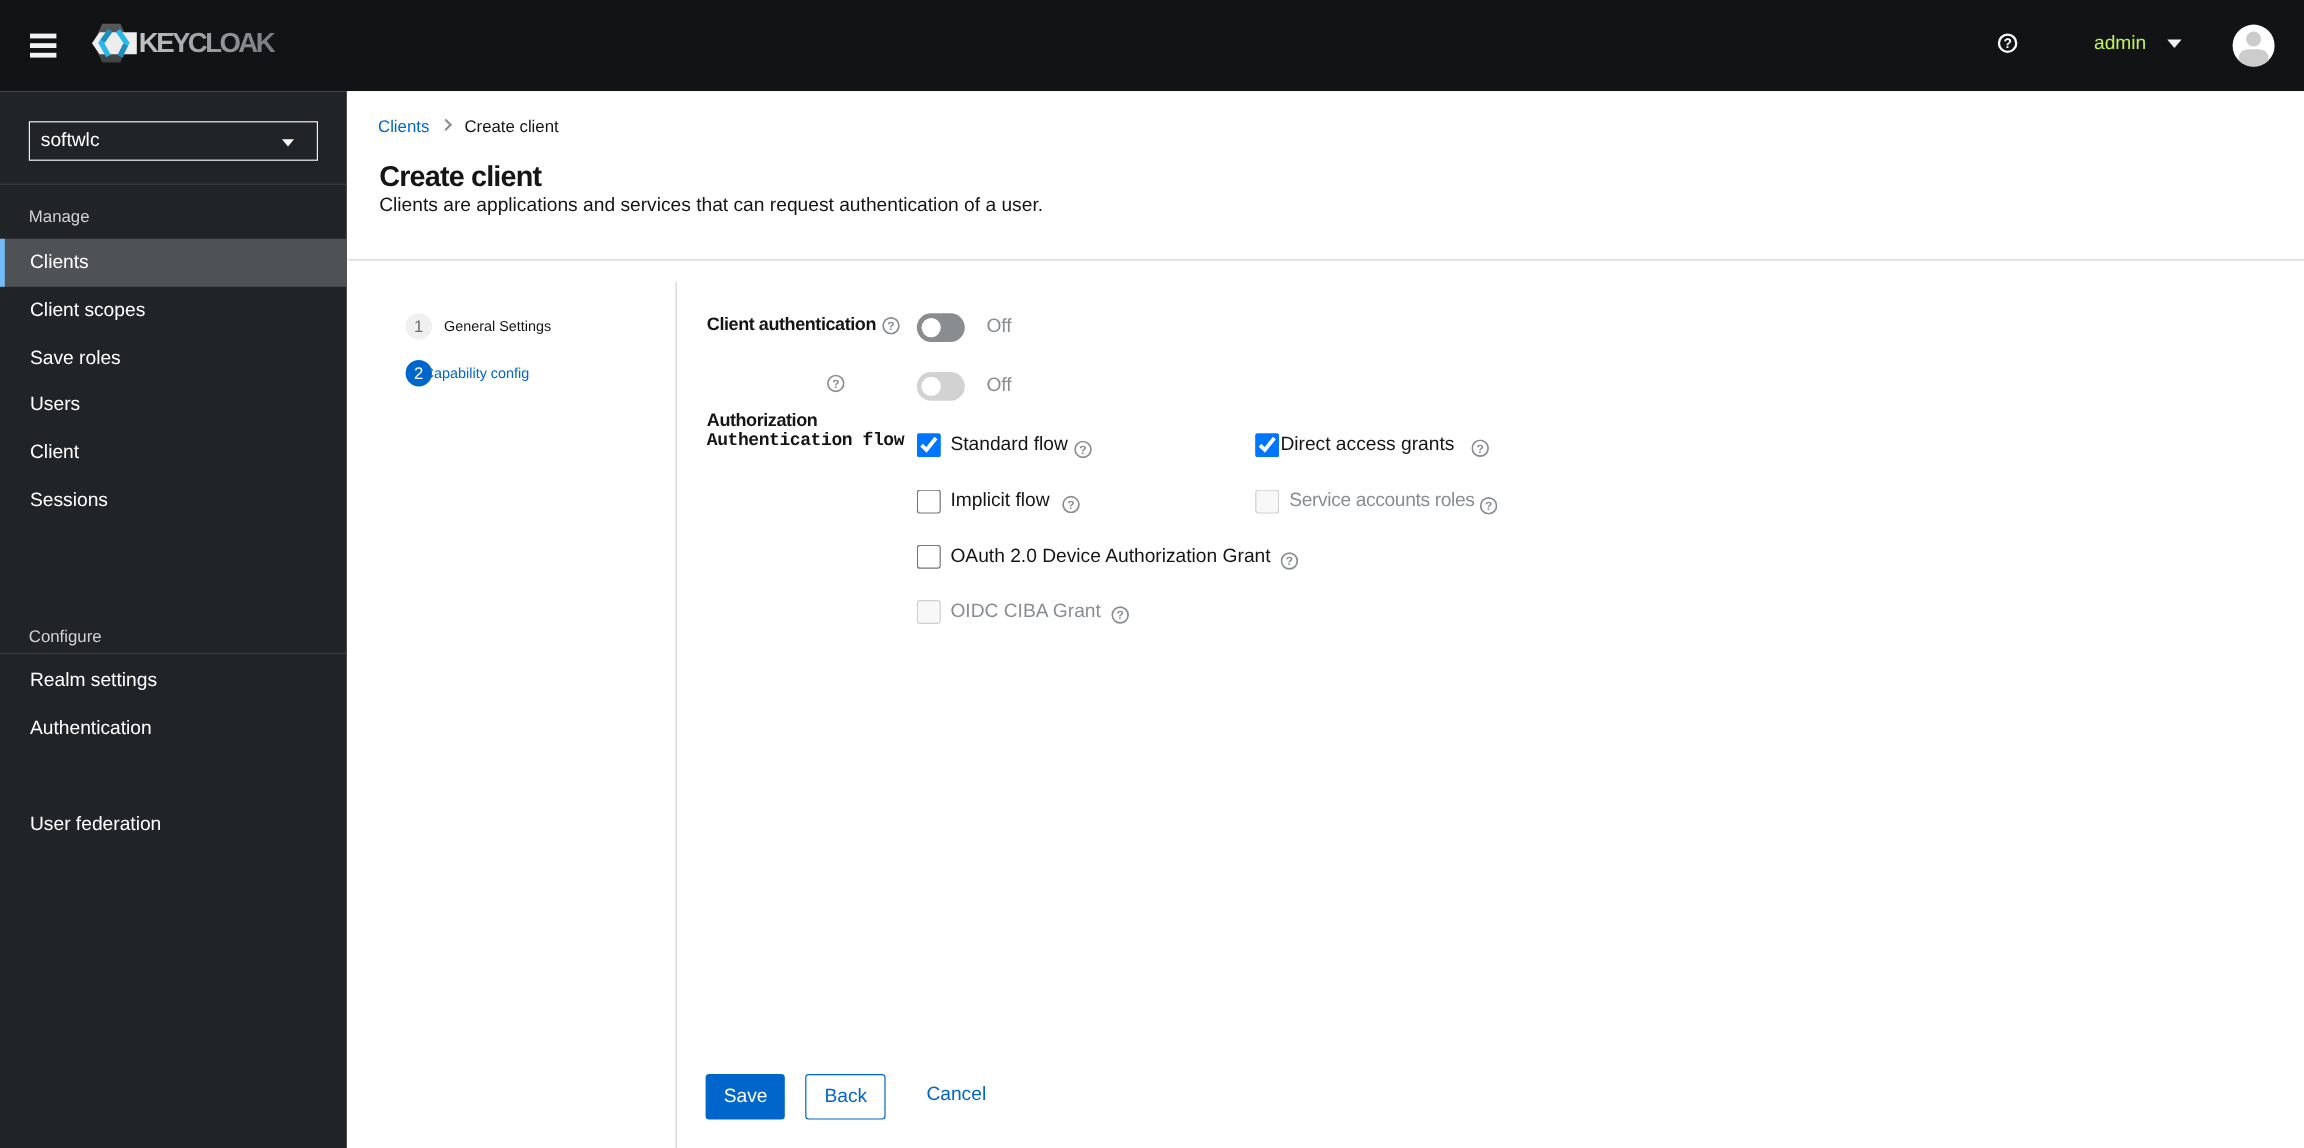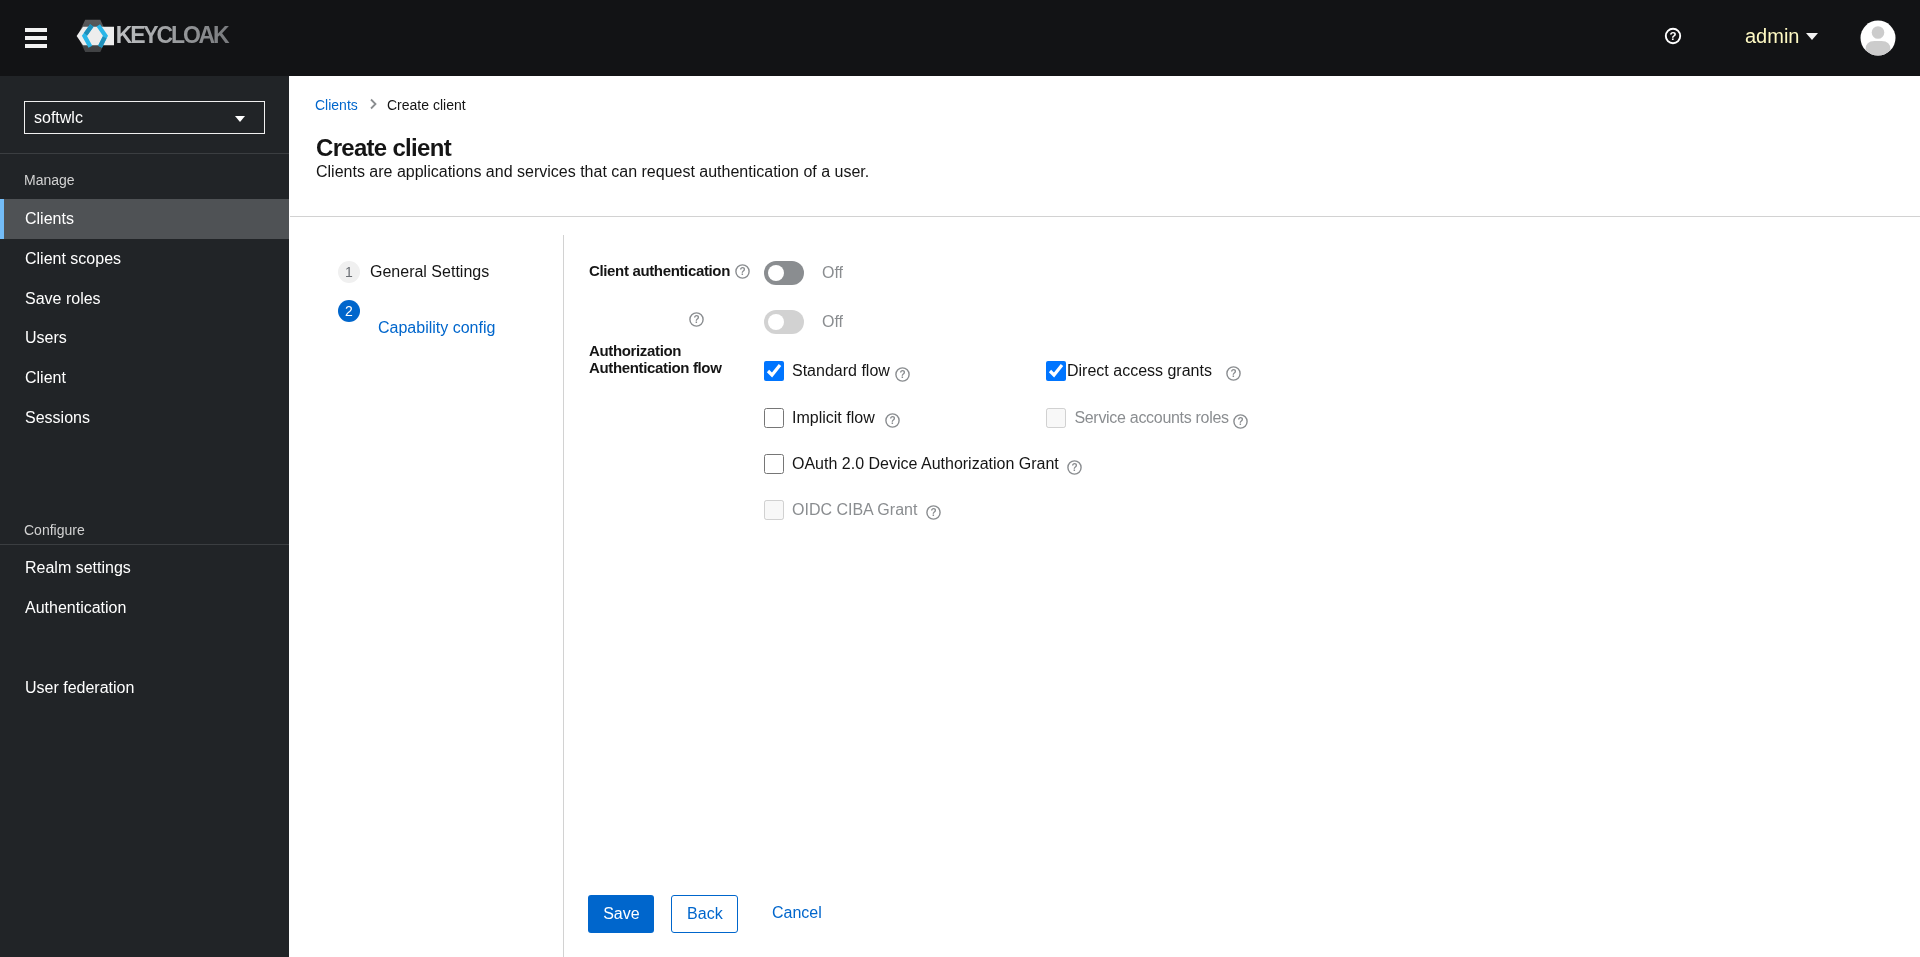--- a/index.html
+++ b/index.html
@@ -25,21 +25,21 @@
   
   #main { position:absolute; left:290px; top:76px; width:1630px; height:881px; background:#fff; }
   .blue { color:#0066cc; }
   .dark { color:#151515; }
   .gray { color:#8a8d90; }
   .hr { position:absolute; height:1px; background:#d2d2d2; }
   .vr { position:absolute; width:1px; background:#d2d2d2; }
 
   .stepc { position:absolute; width:22px; height:22px; border-radius:50%; text-align:center;
     line-height:22px; font-size:14px; }
-  .steplbl { position:absolute; font-size:16px; line-height:18px; }
+  .steplbl { position:absolute; font-size:12px; line-height:18px; }
 
   .flabel { position:absolute; font-size:15px; line-height:18px; font-weight:bold; color:#151515; letter-spacing:-0.35px; }
   .toggle { position:absolute; width:40px; height:24px; border-radius:12px; }
   .knob { position:absolute; left:4px; top:4px; width:16px; height:16px; border-radius:50%;
     background:#fff; }
   .off { position:absolute; font-size:16px; line-height:18px; color:#8a8d90; }
   input[type=checkbox] { position:absolute; width:20px; height:20px; margin:0; }
   .cblbl { position:absolute; font-size:16px; line-height:18px; }
 
   .btn { position:absolute; height:38px; border-radius:3px; font-size:16px;
@@ -70,21 +70,21 @@
       <path d="M15.8 6.4 L8.4 16.8 L14.4 27.7" fill="none" stroke="#29b6e8" stroke-width="4.3"></path>
       <path d="M15.8 6.4 L9.6 15.2" fill="none" stroke="#1e8fba" stroke-width="4.3"></path>
       <path d="M22.3 6.4 L29.5 16.8 L24 27.7" fill="none" stroke="#29b6e8" stroke-width="4.3"></path>
       <path d="M28.6 18.4 L24 27.7" fill="none" stroke="#1e8fba" stroke-width="4.3"></path>
       <text x="39.7" y="24.4" font-size="23" font-weight="bold" fill="url(#ktxt)" font-family="Liberation Sans" textLength="114">KEYCLOAK</text>
     </svg>
     <svg class="abs" style="left:1664px; top:27px" width="18" height="18" viewBox="0 0 18 18">
       <circle cx="9" cy="9" r="7.2" fill="none" stroke="#fff" stroke-width="1.9"></circle>
       <text x="9" y="13.2" font-size="11.5" font-weight="bold" fill="#fff" text-anchor="middle" font-family="Liberation Sans">?</text>
     </svg>
-    <div class="abs" style="left:1745px; top:28px; font-size:20px; color:#fef9c3; line-height:17px;">admin</div>
+    <div class="abs" style="left:1745px; top:28px; font-size:16px; color:#bef264; line-height:17px;">admin</div>
     <div class="abs" style="left:1806px; top:33px; width:0; height:0; border-left:6px solid transparent; border-right:6px solid transparent; border-top:7px solid #f2f2f2;"></div>
     <svg class="abs" style="left:1860px; top:20px" width="36" height="36" viewBox="0 0 36 36">
       <defs>
           <clipPath id="avc">
             <circle cx="18" cy="18" r="17.5"></circle>
           </clipPath>
         </defs>
       <circle cx="18" cy="18" r="17.5" fill="#fff"></circle>
       <g clip-path="url(#avc)">
         <circle cx="18" cy="12.5" r="6.3" fill="#ccc"></circle>
@@ -120,26 +120,26 @@
     </svg>
     <div class="abs dark" style="left:97px; top:21px; font-size:14px; line-height:16px;">Create client</div>
 
     <div class="abs dark" style="left:26px; top:58px; font-size:24px; font-weight:bold; line-height:27px; letter-spacing:-0.7px;">Create client</div>
     <div class="abs dark" style="left:26px; top:87px; font-size:16px; line-height:18px;">Clients are applications and services that can request authentication of a user.</div>
     <div class="hr" style="left:0; top:140px; width:1630px;"></div>
 
     <div class="stepc" style="left:48px; top:184.5px; background:#f0f0f0; color:#6a6e73;">1</div>
     <div class="steplbl dark" style="left:80px; top:186.5px;">General Settings</div>
     <div class="stepc" style="left:48px; top:224.3px; background:#0066cc; color:#fff;">2</div>
-    <div class="steplbl blue" style="left:88px; top:226.3px;margin-top:17px;">Capability config</div>
+    <div class="steplbl blue" style="left:63px; top:226.3px;">Capability config</div>
     <div class="vr" style="left:272.5px; top:159px; height:722px;"></div>
 
     <div class="flabel" style="left:299px; top:186px;">Client authentication</div>
     <div class="flabel" style="left:299px; top:234.4px;margin-top:32px;">Authorization</div>
-    <div class="flabel" style="left:299px; top:283.2px;">Authentication flow</div>
+    <div class="flabel" style="left:299px; top:283.2px;font-family:Liberation Mono, monospace;">Authentication flow</div>
 
     <svg class="helpi" style="left:445px; top:187.8px" viewBox="0 0 15 15">
       <circle cx="7.5" cy="7.5" r="6.6" fill="none" stroke="#8a8d90" stroke-width="1.4"></circle>
       <text x="7.5" y="11.2" font-size="10" font-weight="bold" fill="#8a8d90" text-anchor="middle" font-family="Liberation Sans">?</text>
     </svg>
     <svg class="helpi" style="left:399px; top:235.8px" viewBox="0 0 15 15">
       <circle cx="7.5" cy="7.5" r="6.6" fill="none" stroke="#8a8d90" stroke-width="1.4"></circle>
       <text x="7.5" y="11.2" font-size="10" font-weight="bold" fill="#8a8d90" text-anchor="middle" font-family="Liberation Sans">?</text>
     </svg>
 

